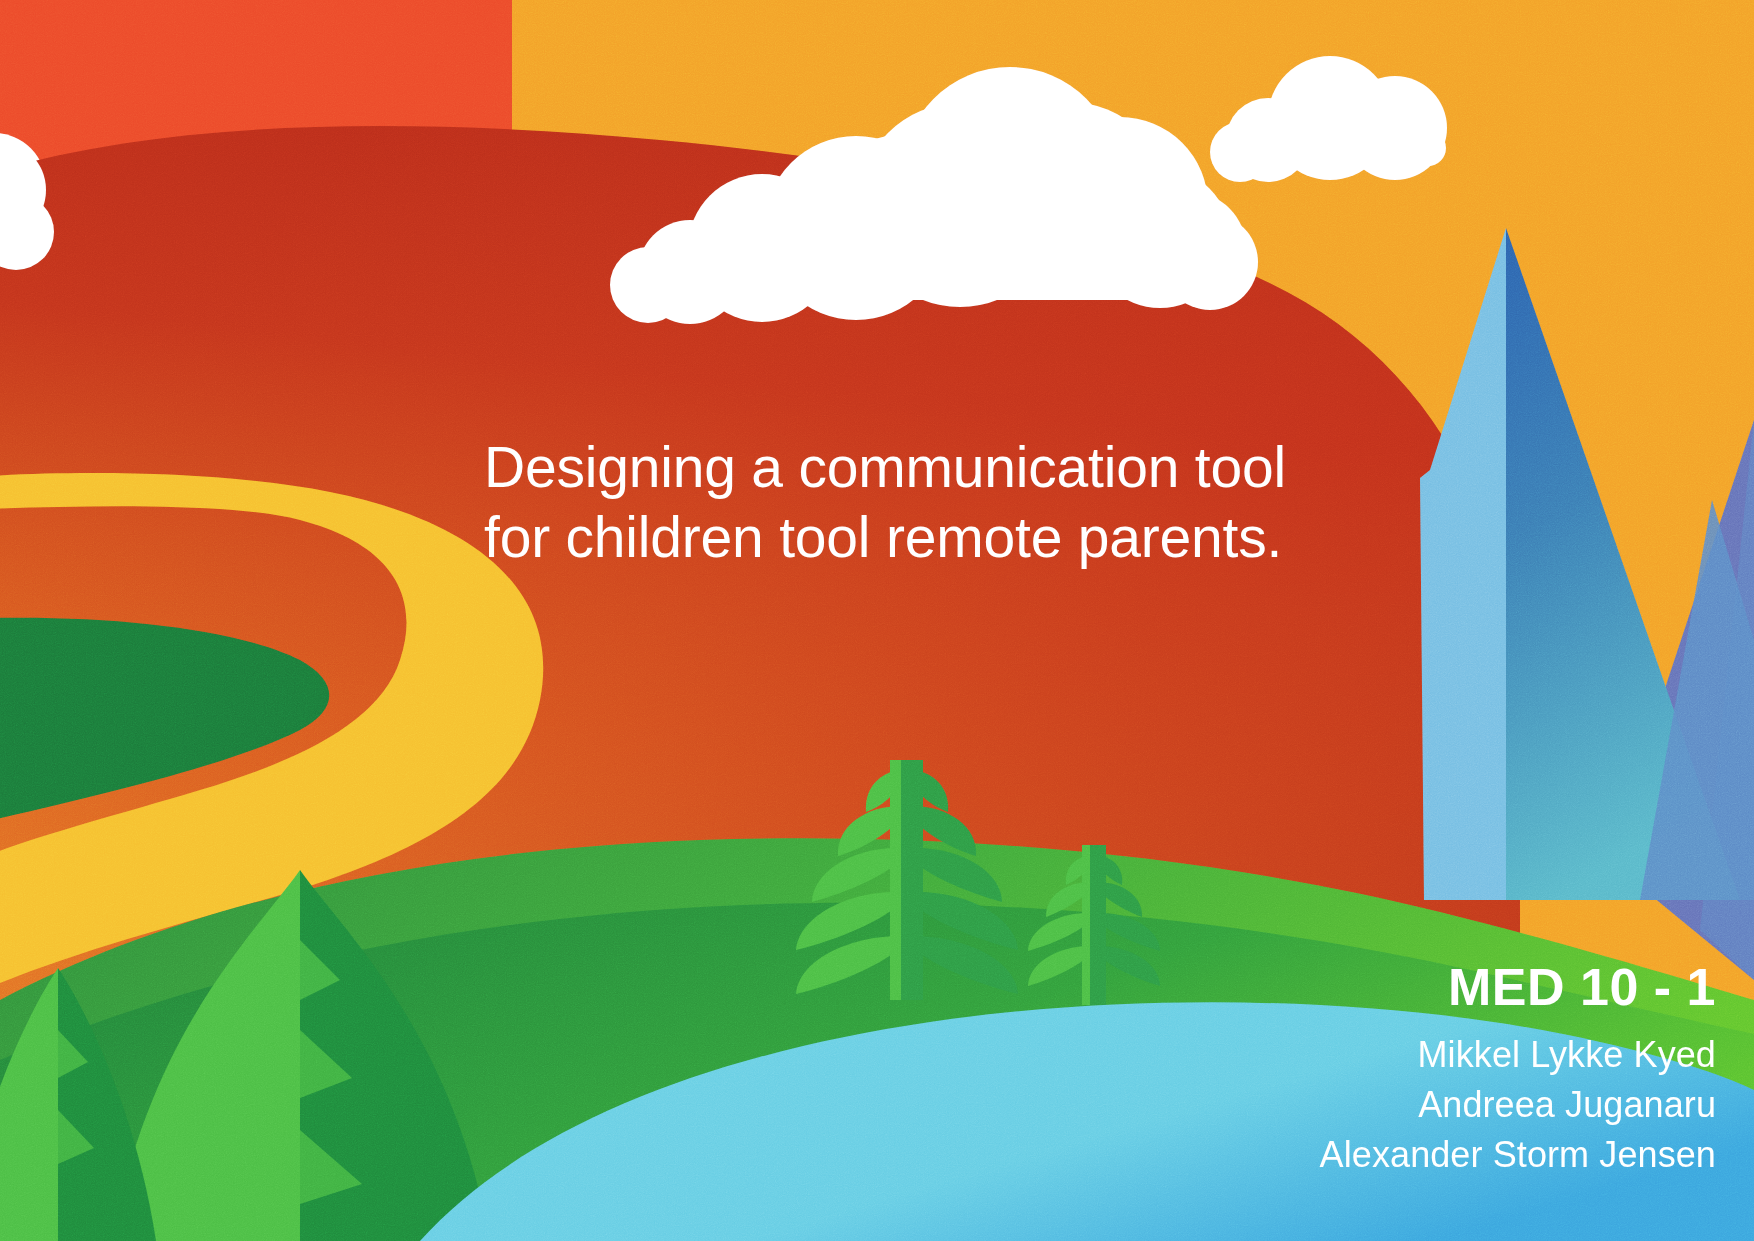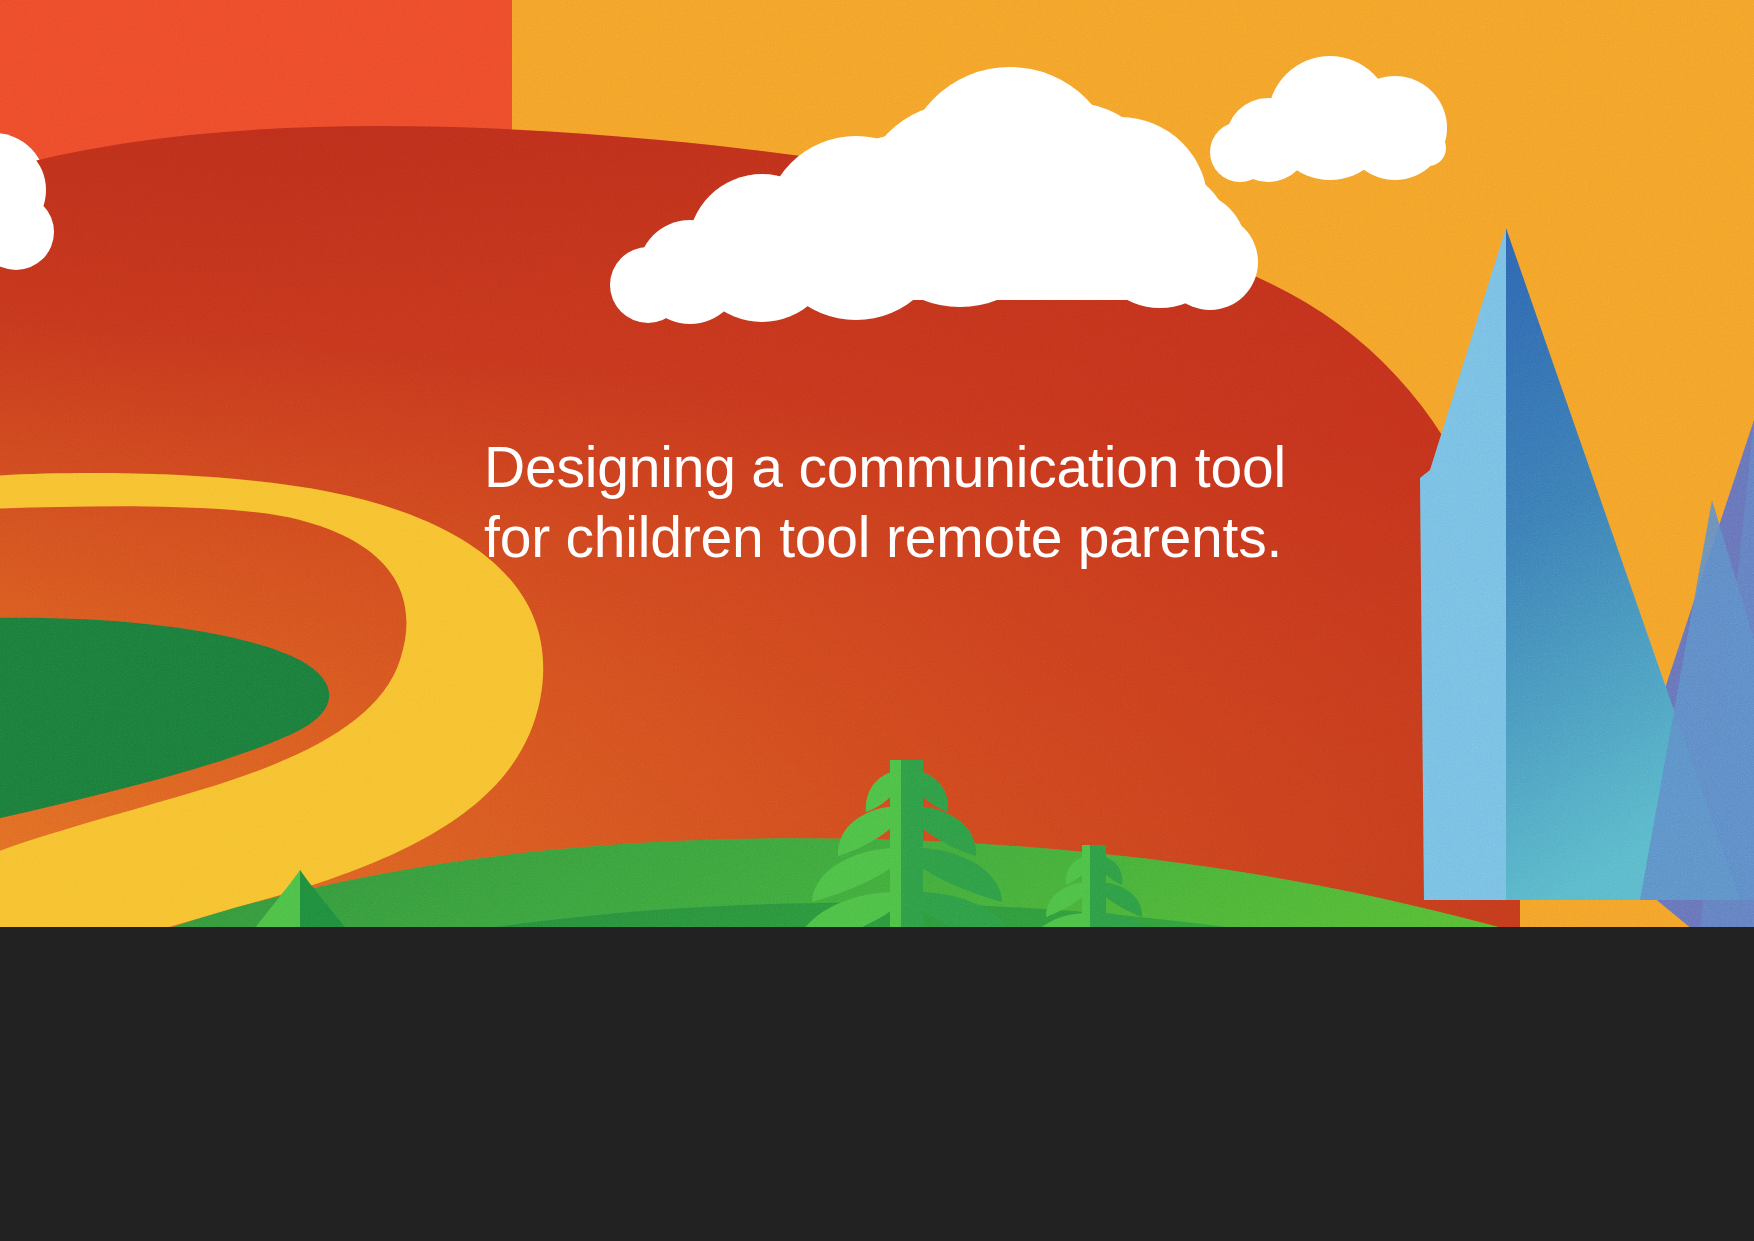--- a/index.html
+++ b/index.html
@@ -1,18 +1,18 @@
 <!DOCTYPE html>
 <html><head>
 <meta charset="utf-8">
 <style>
   html,body{margin:0;padding:0;background:#222;}
   #slide{
     position:relative;
-    width:1754px;height:927px;
+    width:1754px;height:1241px;
     overflow:hidden;
     font-family:"Liberation Sans", sans-serif;
     background:#c2410c;
   }
   .layer{position:absolute;top:0;left:0;width:1754px;height:1241px;}
   svg.layer{display:block;}
 
   
   #title-block{
     position:absolute;
@@ -272,14 +272,20 @@
       </filter>
     </defs>
     <rect width="1754" height="1241" filter="url(#noiseFilter)"></rect>
   </svg>
 
   <div id="title-block">
     <div class="title-line">Designing a communication tool</div>
     <div class="title-line">for children tool remote parents.</div>
   </div>
 
+  <div id="credits-block">
+    <div id="course-code">MED 10 - 1</div>
+    <div class="author">Mikkel Lykke Kyed</div>
+    <div class="author">Andreea Juganaru</div>
+    <div class="author">Alexander Storm Jensen</div>
+  </div>
 
 </div>
 
 </body></html>

